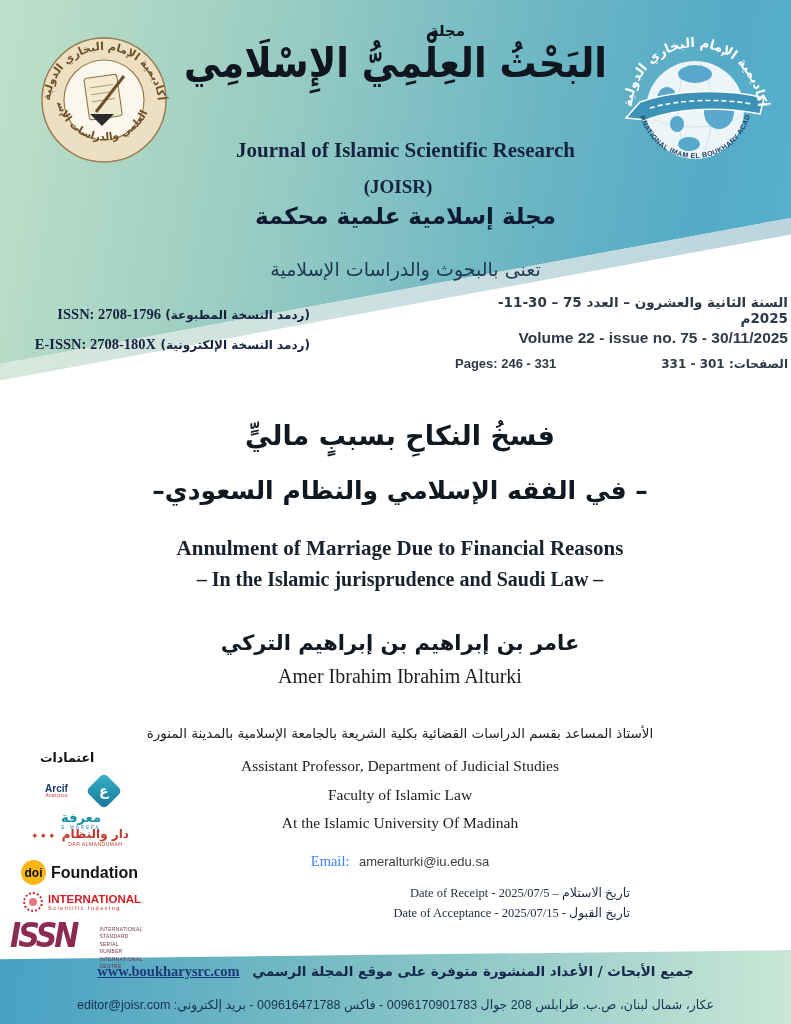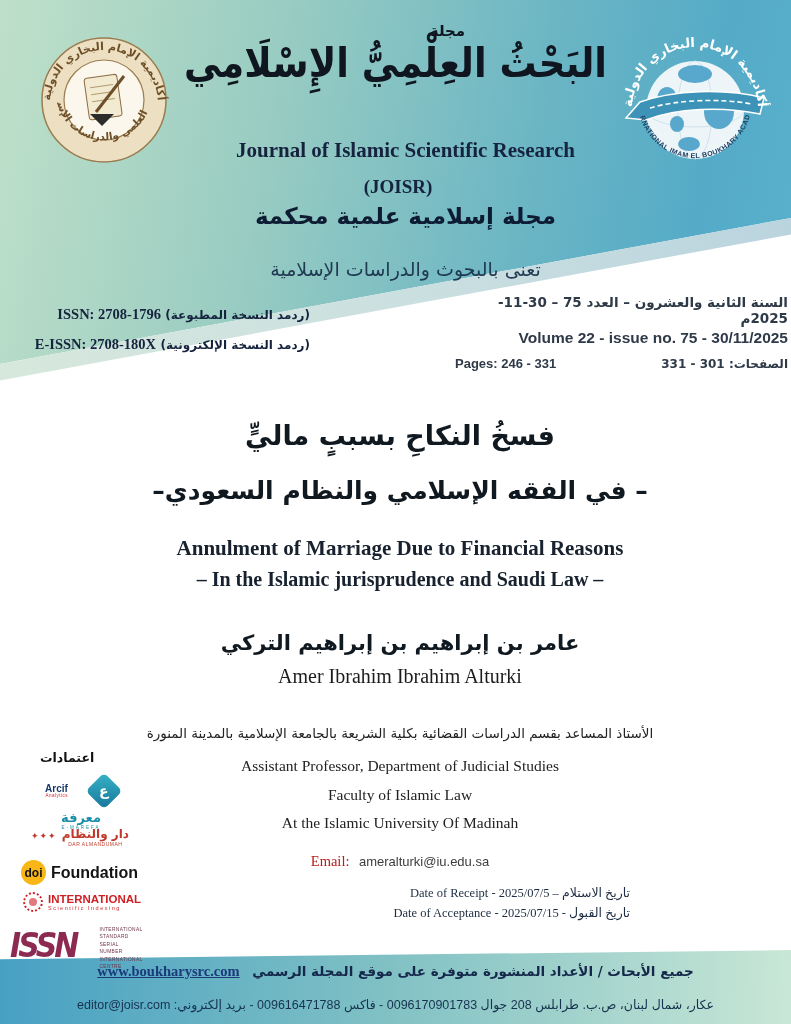--- a/index.html
+++ b/index.html
@@ -47,21 +47,21 @@
   .t-ar2{top:476px;font-family:"DejaVu Sans",sans-serif;font-weight:700;font-size:25px;color:#101820;}
   .t-en1{top:536px;font-family:"Liberation Serif","DejaVu Serif",serif;font-weight:700;font-size:21px;color:#18222e;}
   .t-en2{top:568px;font-family:"Liberation Serif","DejaVu Serif",serif;font-weight:700;font-size:20px;color:#18222e;}
   .a-ar{top:631px;font-family:"DejaVu Sans",sans-serif;font-weight:700;font-size:21px;color:#101820;}
   .a-en{top:665px;font-family:"Liberation Serif","DejaVu Serif",serif;font-size:20px;color:#1c1c1c;}
   .aff-ar{top:725px;font-family:"DejaVu Sans",sans-serif;font-size:13.5px;color:#222;direction:rtl;}
   .aff-en1{top:757px;font-family:"Liberation Serif","DejaVu Serif",serif;font-size:15.5px;color:#222;}
   .aff-en2{top:786px;font-family:"Liberation Serif","DejaVu Serif",serif;font-size:15.5px;color:#222;}
   .aff-en3{top:814px;font-family:"Liberation Serif","DejaVu Serif",serif;font-size:15.5px;color:#222;}
   .email-line{top:852px;}
-  .email-line .lbl{font-family:"Liberation Serif","DejaVu Serif",serif;font-size:14.5px;color:#b91c1c;}
+  .email-line .lbl{font-family:"Liberation Serif","DejaVu Serif",serif;font-size:14.5px;color:#3b82f6;}
   .email-line .adr{font-family:"Liberation Sans",sans-serif;font-size:13px;color:#3c3c3c;margin-left:5px;}
   .dates{position:absolute;left:300px;top:883px;width:330px;direction:rtl;text-align:right;
     font-family:"Liberation Serif","DejaVu Sans",serif;font-size:12.5px;color:#1d2c42;line-height:1.6;}
   
   .accr-label{position:absolute;left:40px;top:750px;font-family:"DejaVu Sans",sans-serif;font-weight:700;font-size:12.5px;color:#111;}
   .accr{position:absolute;}
   .marefa{left:26px;top:778px;width:110px;text-align:center;}
   .marefa-row{display:flex;align-items:center;justify-content:center;gap:23px;text-align:right;}
   .arcif-txt{font-family:"Liberation Sans",sans-serif;font-weight:700;font-size:10px;color:#19386b;line-height:1;}
   .arcif-sub{display:block;font-size:4.5px;color:#cf1f25;letter-spacing:.5px;font-weight:400;}
@@ -78,21 +78,21 @@
   .doi{left:7px;top:860px;width:150px;display:flex;align-items:center;gap:5px;justify-content:flex-start;padding-left:14px;box-sizing:border-box;}
   .doi-circle{width:25px;height:25px;border-radius:50%;background:#f8b617;display:flex;align-items:center;justify-content:center;
     font-family:"Liberation Sans",sans-serif;font-weight:700;font-size:12px;color:#111;}
   .doi-txt{font-family:"Liberation Sans",sans-serif;font-weight:700;font-size:16px;color:#141414;}
   .isi{left:12px;top:892px;width:140px;display:flex;align-items:center;gap:5px;justify-content:center;}
   .isi-badge{width:16px;height:16px;border-radius:50%;border:2px dotted #cf1f25;position:relative;}
   .isi-badge::after{content:"";position:absolute;inset:4px;border-radius:50%;background:#cf1f25;opacity:.6;}
   .isi-txt{text-align:left;}
   .isi-title{font-family:"Liberation Sans",sans-serif;font-weight:700;font-size:11.5px;color:#cf1f25;line-height:1.1;}
   .isi-sub{font-size:5.5px;letter-spacing:1.5px;color:#cf1f25;font-family:"Liberation Sans",sans-serif;}
-  .issn-logo{left:10px;top:922px;width:150px;display:flex;align-items:center;gap:23px;}
+  .issn-logo{left:10px;top:922px;width:150px;display:flex;align-items:flex-start;gap:23px;}
   .issn-glyph{font-family:"DejaVu Sans",sans-serif;font-weight:700;font-style:italic;font-size:30px;line-height:.95;
     letter-spacing:-3px;color:#8c2a52;transform:scaleY(1.15);}
   .issn-lines{font-family:"Liberation Sans",sans-serif;font-size:4.8px;letter-spacing:.4px;color:#6b3347;line-height:1.55;padding-top:4px;}
   
   .footer-l1{position:absolute;left:0;right:0;top:963px;text-align:center;direction:rtl;
     font-family:"DejaVu Sans",sans-serif;font-weight:700;font-size:13.5px;color:#15284b;}
   .footer-l1 a{color:#1b3a7a;text-decoration:underline;font-family:"Liberation Serif","DejaVu Serif",serif;
     font-weight:700;font-size:14.5px;margin-inline-start:8px;cursor:pointer;}
   .footer-l2{position:absolute;left:0;right:0;top:997px;text-align:center;direction:rtl;
     font-family:"Liberation Sans","DejaVu Sans",sans-serif;font-size:12.5px;color:#17324f;}

